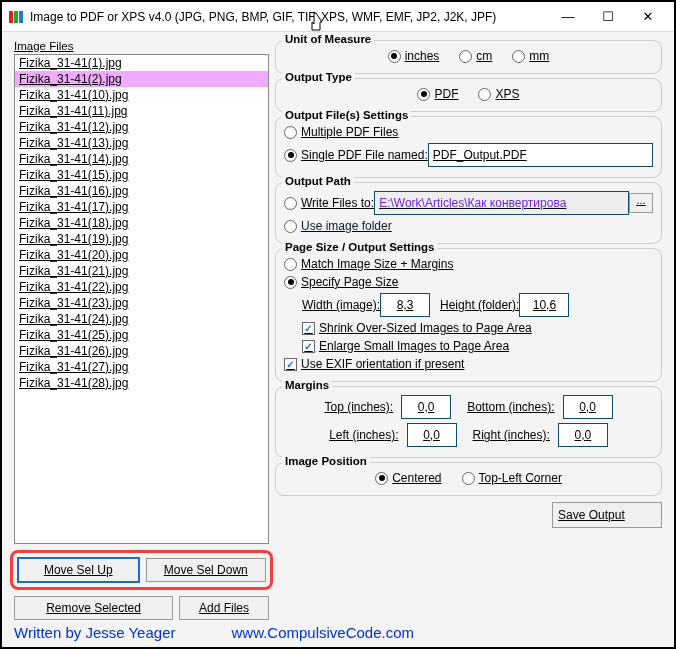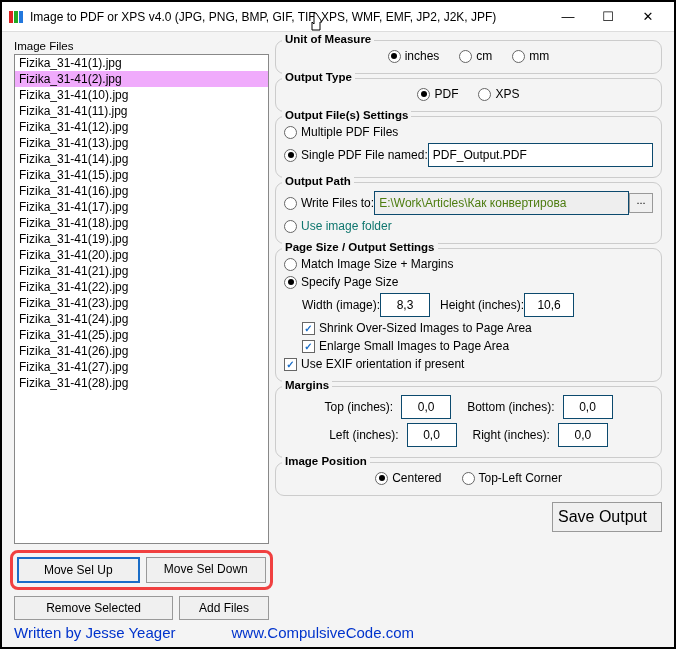--- a/index.html
+++ b/index.html
@@ -4,53 +4,53 @@
 <style>
 * { box-sizing: border-box; margin: 0; padding: 0; }
 body { font-family: 'Segoe UI', Tahoma, sans-serif; font-size: 12px; background: #fff; width: 676px; height: 649px; overflow: hidden; }
 .window { border: 2px solid #000; width: 676px; height: 649px; display: flex; flex-direction: column; }
 .titlebar { height: 30px; display: flex; align-items: center; padding: 0 6px; border-bottom: 1px solid #ddd; }
 .titlebar-icon { width: 16px; height: 16px; margin-right: 6px; display: inline-flex; }
 .titlebar-text { flex: 1; font-size: 12px; }
 .win-btns { display: flex; gap: 0; }
 .win-btn { width: 40px; height: 22px; display: flex; align-items: center; justify-content: center; font-family: Arial; font-size: 13px; cursor: pointer; }
 .cursor-icon { position: absolute; left: 308px; top: 12px; z-index: 10; }
-.content { flex: 1; display: flex; gap: 6px; padding: 8px 12px 4px 12px; background: #f4f4f4; }
+.content { flex: 1; display: flex; gap: 6px; padding: 8px 12px 4px 12px; background: #f4f4f4; text-decoration: underline; }
 .left-col { width: 255px; display: flex; flex-direction: column; }
 .right-col { flex: 1; display: flex; flex-direction: column; gap: 4px; }
 .group-label { font-size: 11.5px; margin-bottom: 2px; color: #000; }
 .listbox { flex: 1; background: #fff; border: 1px solid #888; overflow-y: scroll; height: 430px; }
 .listbox::-webkit-scrollbar { width: 16px; }
 .listbox::-webkit-scrollbar-track { background: #f0f0f0; border-left: 1px solid #ddd; }
 .listbox::-webkit-scrollbar-thumb { background: #ccc; border: 1px solid #aaa; }
 .list-item { padding: 1px 4px; font-size: 12px; cursor: pointer; white-space: nowrap; }
 .list-item.selected { background: #f0abfc; }
-.btn-row { display: flex; gap: 6px; margin-top: 6px; }
+.btn-row { display: flex; gap: 6px; margin-top: 6px; align-items: center; }
 .btn-row.highlighted { border: 3px solid #f04040; border-radius: 8px; padding: 4px; margin-left: -4px; margin-right: -4px; }
 .btn { flex: 1; padding: 4px 6px; background: #f0f0f0; border: 1px solid #999; font-size: 12px; cursor: pointer; text-align: center; }
 .btn.blue-border { border: 2px solid #1a6dc7; }
 .fieldset { border: 1px solid #ccc; border-radius: 9px; padding: 6px 8px 8px 8px; background: #f4f4f4; position: relative; }
 .fieldset-title { position: absolute; top: -8px; left: 6px; background: #f4f4f4; padding: 0 3px; font-size: 11.5px; font-weight: bold; }
 .radio-row { display: flex; gap: 20px; align-items: center; padding: 2px 0; justify-content: center; }
 .radio-row.left { justify-content: flex-start; text-align: right; }
 .radio-item { display: flex; align-items: center; gap: 4px; font-size: 12px; }
 .radio { width: 13px; height: 13px; border: 1px solid #666; border-radius: 50%; display: inline-flex; align-items: center; justify-content: center; background: #fff; }
 .radio.checked::after { content: ""; width: 6px; height: 6px; background: #000; border-radius: 50%; }
 .check { width: 13px; height: 13px; border: 1px solid #666; display: inline-flex; align-items: center; justify-content: center; background: #fff; font-size: 10px; }
 .check.checked::after { content: "✓"; color: #1a6dc7; font-weight: bold; }
 .text-input { border: 1px solid #0c4a6e; background: #fff; padding: 2px 4px; font-size: 12px; height: 24px; }
-.text-input.ro { background: #eee; color: #4d7c0f; }
+.text-input.ro { background: #eee; color: #6d28d9; }
 .inline-row { display: flex; align-items: center; padding: 2px 0; }
 .inline-row.indent { padding-left: 18px; }
 .sm-input { width: 50px; text-align: center; }
 .browse-btn { width: 24px; height: 20px; border: 1px solid #999; background: #f0f0f0; text-align: center; cursor: pointer; font-size: 11px; }
-.disabled { color: #0f766e; }
+.disabled { color: #0f172a; }
 .footer { display: flex; align-items: center; padding: 0 12px 6px 12px; font-size: 15px; background: #f4f4f4; }
 .footer a { color: #0033cc; text-decoration: none; }
-.save-btn { width: 110px; padding: 5px; background: #f0f0f0; border: 1px solid #999; font-size: 16px; cursor: pointer; margin-left: auto; }
+.save-btn { width: 110px; padding: 5px; background: #f0f0f0; border: 1px solid #999; font-size: 12px; cursor: pointer; margin-left: auto; }
 </style>
 </head>
 <body>
 
 <div class="window">
   <div class="titlebar">
     <span class="titlebar-icon">
       <svg width="16" height="16">
           <rect x="1" y="2" width="4" height="12" fill="#d22"></rect>
           <rect x="6" y="2" width="4" height="12" fill="#2a2"></rect>
@@ -185,21 +185,21 @@
           </div>
         <div class="radio-row left">
             <div class="radio-item">
               <span class="radio checked"></span>
               <span>Specify Page Size</span>
             </div>
           </div>
         <div class="inline-row indent">
           <span>Width (image):</span>
           <input class="text-input sm-input" value="8,3" style="">
-          <span style="margin-left:10px">Height (inches):</span>
+          <span style="margin-left:10px">Height (folder):</span>
           <input class="text-input sm-input" value="10,6" style="">
         </div>
         <div class="inline-row indent">
             <div class="radio-item">
               <span class="check checked"></span>
               <span>Shrink Over-Sized Images to Page Area</span>
             </div>
           </div>
         <div class="inline-row indent">
             <div class="radio-item">

